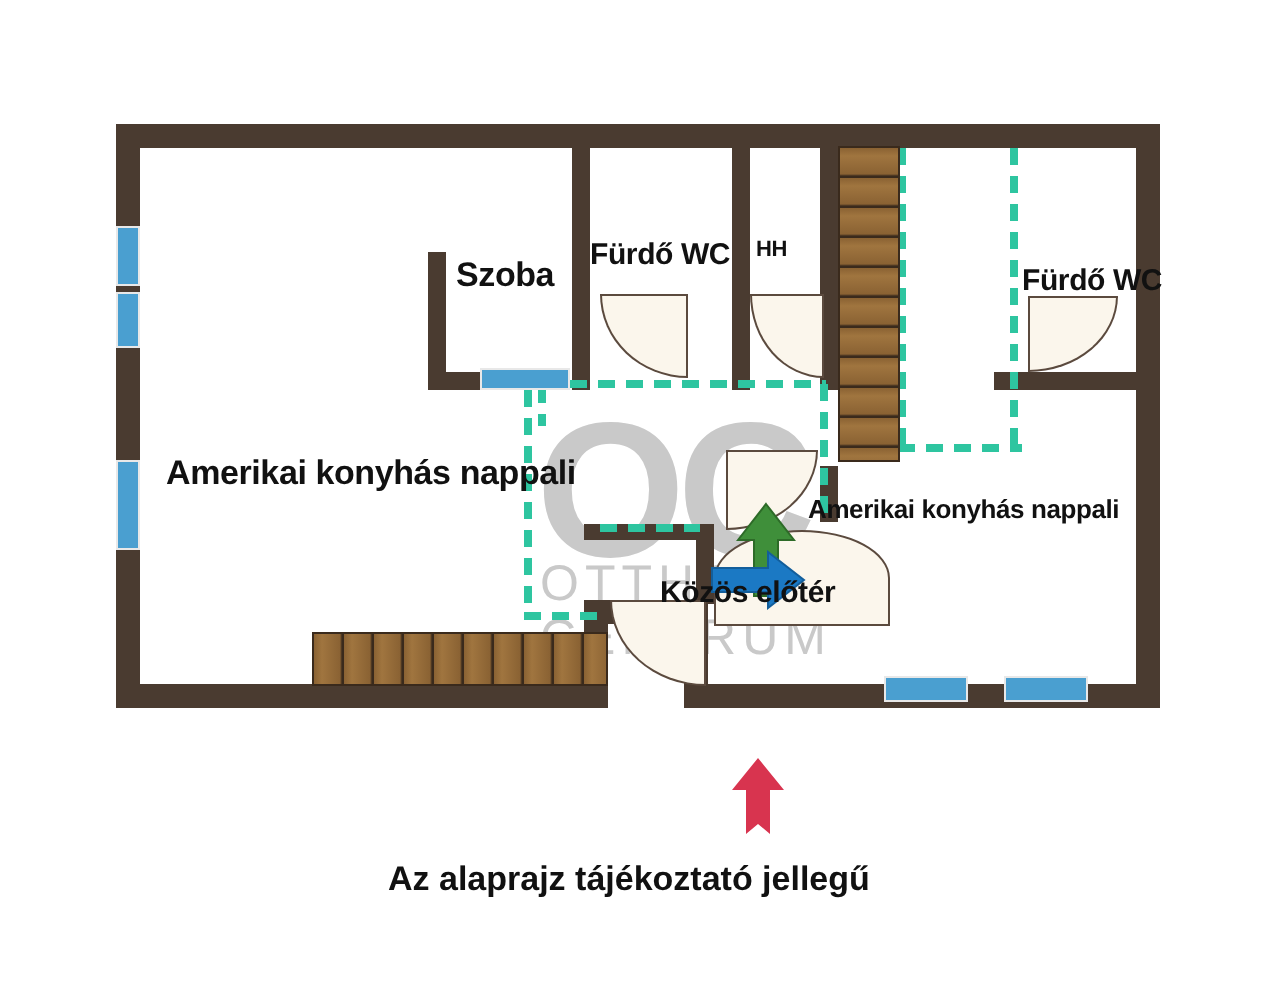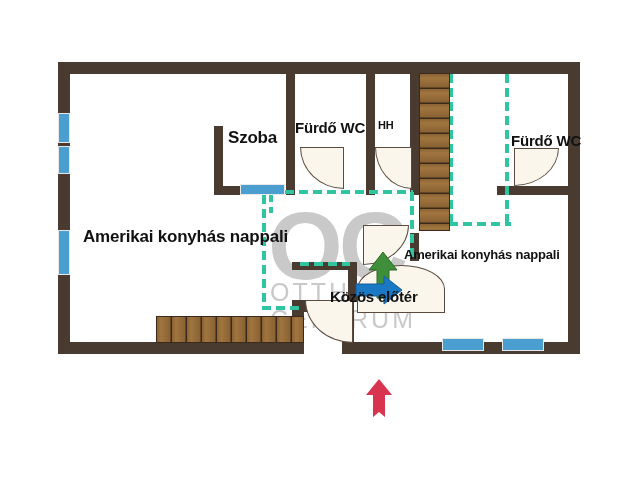--- a/index.html
+++ b/index.html
@@ -230,14 +230,15 @@
   <div class="lbl" style="left:378px; top:119px; font-size:11px;">HH</div>
 
   <div class="lbl" style="left:511px; top:132px; font-size:15px;">Fürdő WC</div>
 
   <div class="lbl" style="left:83px; top:227px; font-size:17px;">Amerikai konyhás nappali</div>
 
   <div class="lbl" style="left:404px; top:247px; font-size:13px;">Amerikai konyhás nappali</div>
 
   <div class="lbl" style="left:330px; top:288px; font-size:15px;">Közös előtér</div>
 
+  <div class="caption" style="left:194px; top:430px;">Az alaprajz tájékoztató jellegű</div>
 
 </div>
 
 </body></html>

